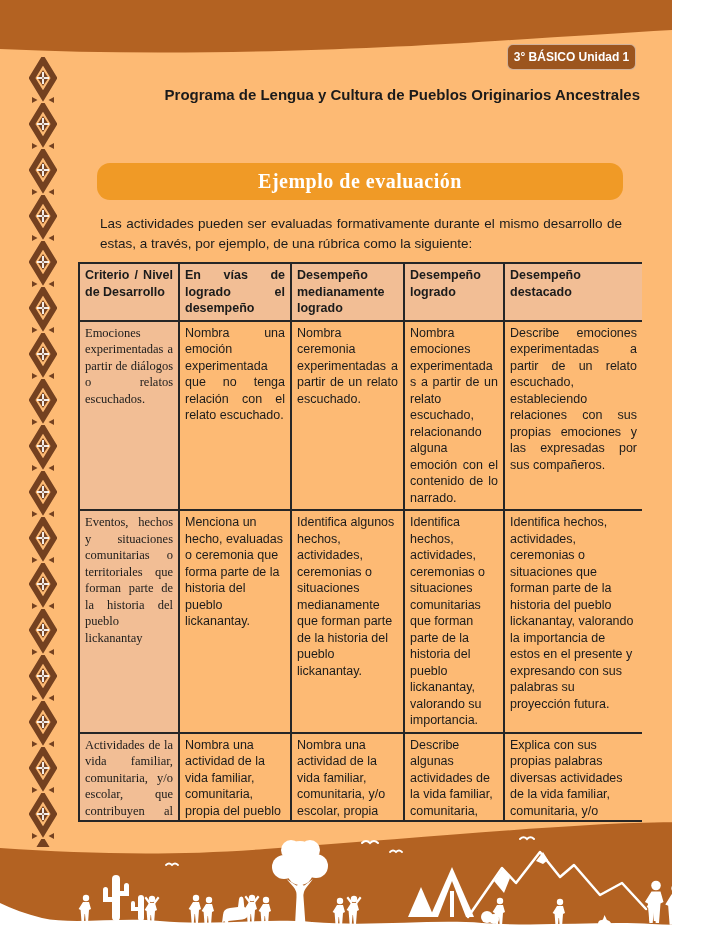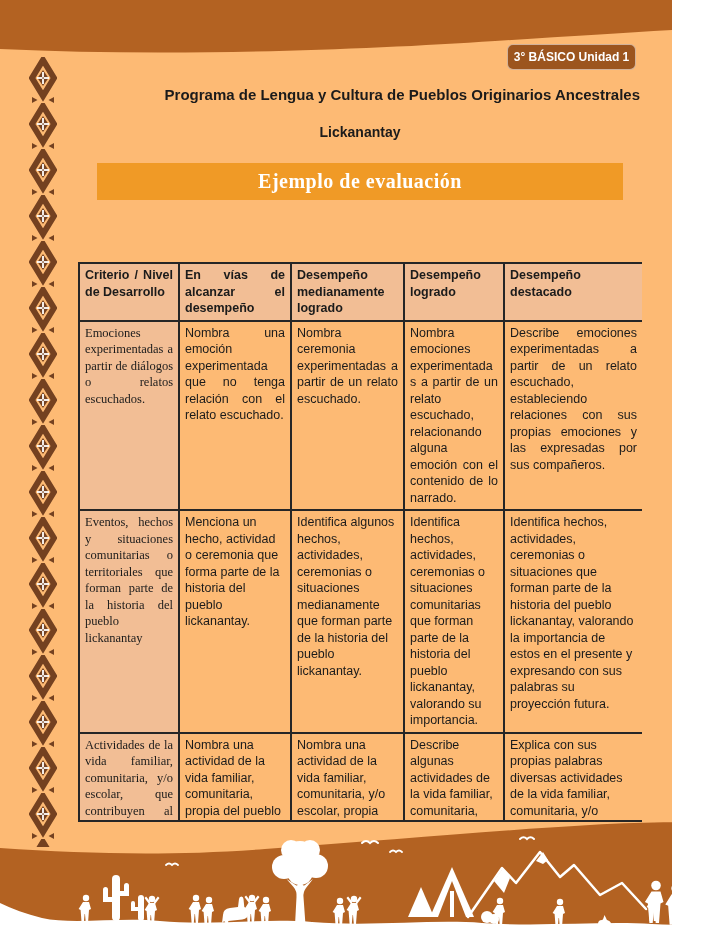--- a/index.html
+++ b/index.html
@@ -13,21 +13,21 @@
   
   .pat-left{position:absolute;left:29px;top:57px;}
   .pat-right{position:absolute;left:674px;top:34px;}
   
   .title{position:absolute;top:86px;left:80px;width:560px;text-align:right;
          font-size:15px;font-weight:bold;}
   .subtitle{position:absolute;top:124px;left:80px;width:560px;text-align:center;
             font-size:14px;font-weight:bold;}
   .banner{position:absolute;top:163px;left:97px;width:526px;height:37px;background:#f09a26;
           color:#fff;font-family:"Liberation Serif",serif;font-size:20px;font-weight:bold;
-          display:flex;align-items:center;justify-content:center;letter-spacing:.5px;}
+          display:flex;align-items:center;justify-content:center;letter-spacing:.5px;border-radius:13px;}
   .intro{position:absolute;top:214px;left:100px;width:522px;font-size:13.5px;
          line-height:20px;text-align:justify;}
   
   .tablewrap{position:absolute;top:262px;left:78px;width:564px;height:558px;overflow:hidden;
              border-bottom:2px solid #262626;}
   table.rubric{border-collapse:collapse;table-layout:fixed;width:564px;}
   .rubric th,.rubric td{border:2px solid #262626;vertical-align:top;padding:3px 5px;
          font-size:12.5px;line-height:16.5px;word-wrap:break-word;}
   .rubric th{background:#f2be95;font-weight:bold;text-align:left;margin-top:21px;}
   .rubric th:nth-child(1),.rubric th:nth-child(2){text-align:justify;}
@@ -75,55 +75,55 @@
         <rect x="8" y="20.1" width="12" height="1.8" fill="#fff"></rect>
         <rect x="13.3" y="20.3" width="1.5" height="1.5" fill="#744120"></rect>
         <path d="M3,40 l5.5,3 L3,46 Z" fill="#744120"></path>
         <path d="M25,40 l-5.5,3 L25,46 Z" fill="#744120"></path>
       </pattern>
     </defs>
     <rect width="28" height="794" fill="url(#texR)"></rect>
   </svg>
 
   <div class="title">Programa de Lengua y Cultura de Pueblos Originarios Ancestrales</div>
-  <div class="subtitle">Lickanantay</div>
   <div class="banner">
     <span>Ejemplo de evaluación</span>
   </div>
 
+  <div class="intro">Las actividades pueden ser evaluadas formativamente durante el mismo desarrollo de estas, a través, por ejemplo, de una rúbrica como la siguiente:</div>
 
   <div class="tablewrap">
     <table class="rubric">
       <colgroup>
         <col style="width:100px">
           <col style="width:112px">
           <col style="width:113px">
         <col style="width:100px">
           <col style="width:139px">
       </colgroup>
       <thead>
         <tr class="hrow">
           <th>Criterio / Nivel de Desarrollo</th>
-          <th>En vías de alcanzar el desempeño</th>
+          <th>En vías de logrado el desempeño</th>
           <th>Desempeño medianamente logrado</th>
           <th>Desempeño logrado</th>
           <th>Desempeño destacado</th>
         </tr>
       </thead>
       <tbody>
         <tr class="r1">
           <td class="crit">Emociones experimentadas a partir de diálogos o relatos escuchados.</td>
           <td>Nombra una emoción experimentada que no tenga relación con el relato escuchado.</td>
           <td>Nombra ceremonia experimentadas a partir de un relato escuchado.</td>
           <td>Nombra emociones experimentadas a partir de un relato escuchado, relacionando alguna emoción con el contenido de lo narrado.</td>
           <td>Describe emociones experimentadas a partir de un relato escuchado, estableciendo relaciones con sus propias emociones y las expresadas por sus compañeros.</td>
         </tr>
         <tr class="r2">
           <td class="crit">Eventos, hechos y situaciones comunitarias o territoriales que forman parte de la historia del pueblo lickanantay</td>
-          <td>Menciona un hecho, actividad o ceremonia que forma parte de la historia del pueblo lickanantay.</td>
+          <td>Menciona un hecho, evaluadas o ceremonia que forma parte de la historia del pueblo lickanantay.</td>
           <td>Identifica algunos hechos, actividades, ceremonias o situaciones medianamente que forman parte de la historia del pueblo lickanantay.</td>
           <td>Identifica hechos, actividades, ceremonias o situaciones comunitarias que forman parte de la historia del pueblo lickanantay, valorando su importancia.</td>
           <td>Identifica hechos, actividades, ceremonias o situaciones que forman parte de la historia del pueblo lickanantay, valorando la importancia de estos en el presente y expresando con sus palabras su proyección futura.</td>
         </tr>
         <tr class="r3">
           <td class="crit">Actividades de la vida familiar, comunitaria, y/o escolar, que contribuyen al resguardo de la</td>
           <td>Nombra una actividad de la vida familiar, comunitaria, propia del pueblo lickanantay.</td>
           <td>Nombra una actividad de la vida familiar, comunitaria, y/o escolar, propia del pueblo</td>
           <td>Describe algunas actividades de la vida familiar, comunitaria, y/o escolar,</td>
           <td>Explica con sus propias palabras diversas actividades de la vida familiar, comunitaria, y/o escolar, propia del pueblo lickanantay,</td>

